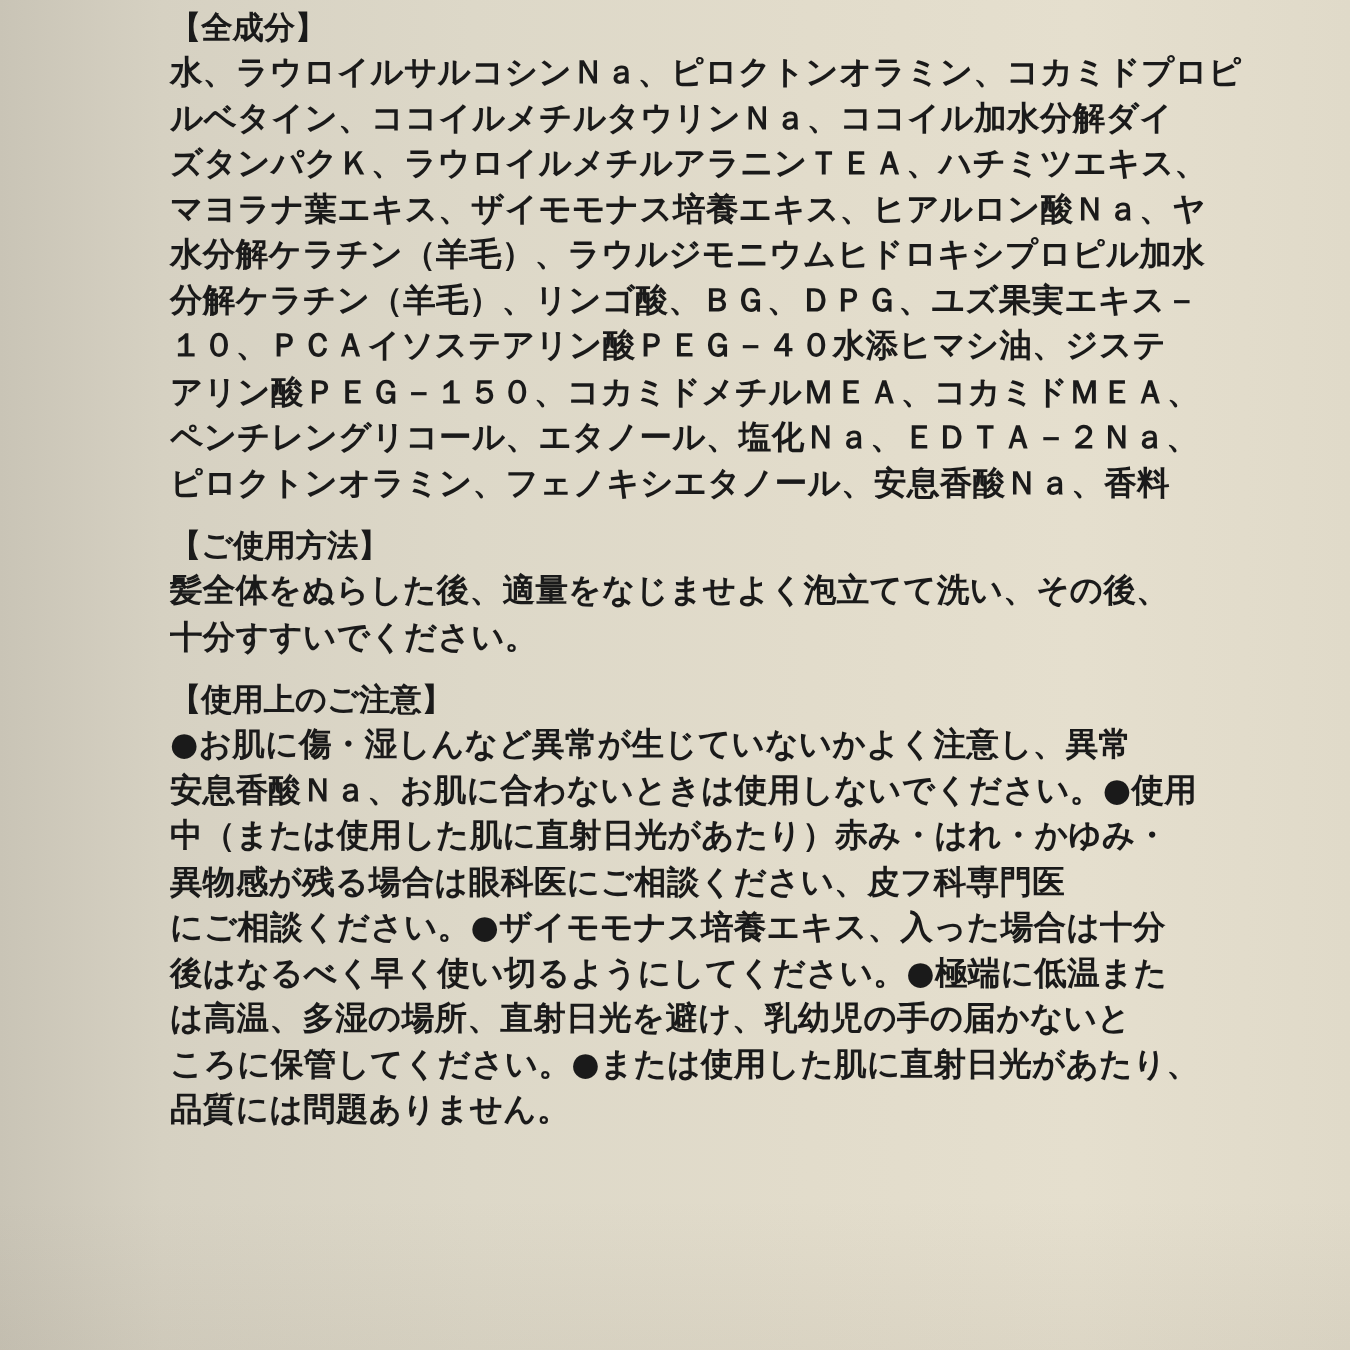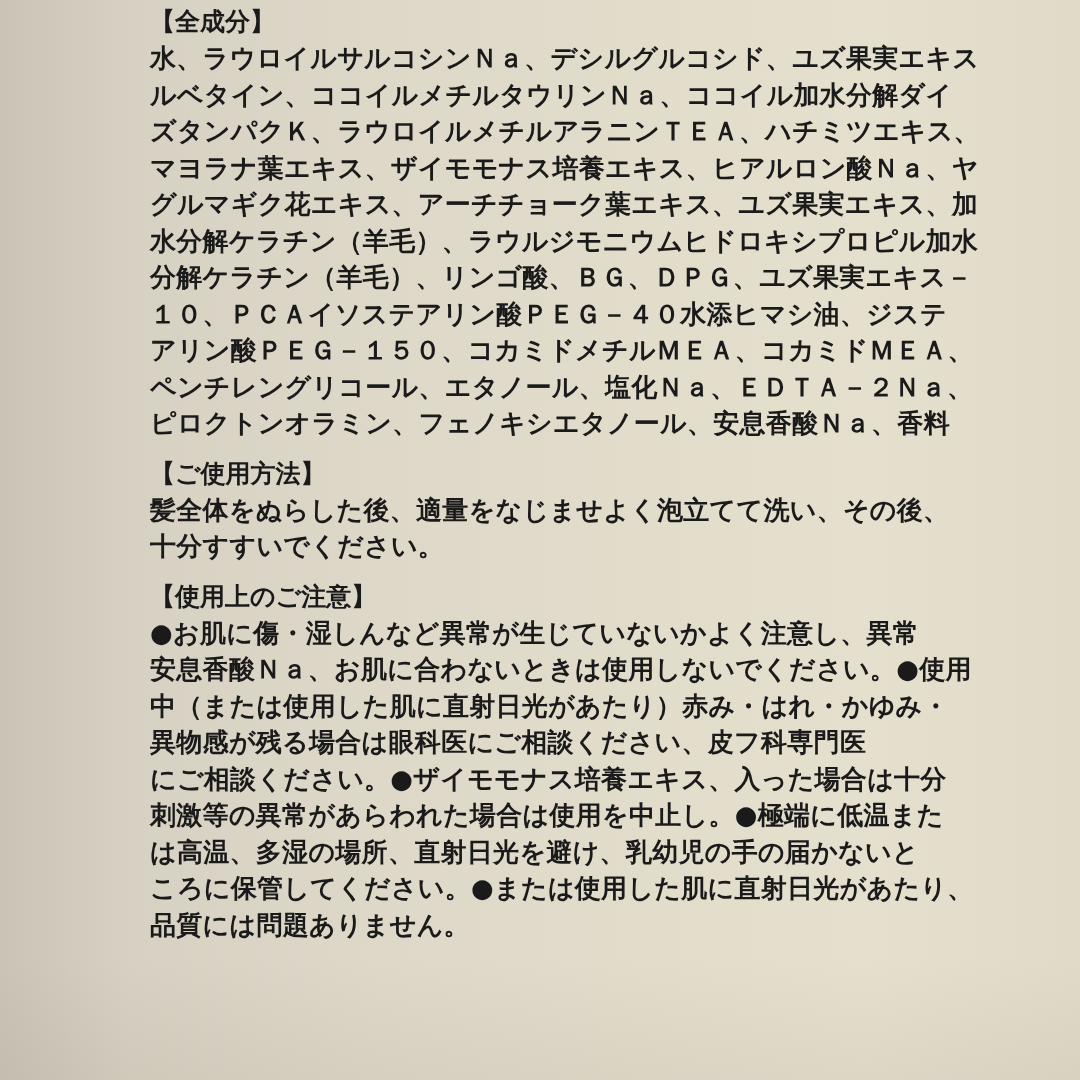--- a/index.html
+++ b/index.html
@@ -17,21 +17,21 @@
   }
   .shade-bottom {
     position: absolute;
     left: 0; right: 0; bottom: 0;
     height: 120px;
     background: linear-gradient(180deg, rgba(0,0,0,0) 0%, rgba(120,110,95,0.08) 100%);
     pointer-events: none;
   }
   .label {
     position: absolute;
-    left: 150px;
+    left: 136px;
     top: 4px;
     width: 830px;
   }
   .section {
     margin: 0;
   }
   .heading {
     font-size: 25px;
     line-height: 36px;
     height: 36px;
@@ -51,25 +51,24 @@
   .gap-1 { height: 14px; }
   .gap-2 { height: 14px; }
 </style>
 </head>
 <body>
 
 <div class="label">
 
   <section class="section">
     <div class="heading">【全成分】</div>
-    <div class="line">水、ラウロイルサルコシンＮａ、デシルグルコシド、ユズ果実エキス</div>
+    <div class="line">水、ラウロイルサルコシンＮａ、ピロクトンオラミン、コカミドプロピ</div>
     <div class="line">ルベタイン、ココイルメチルタウリンＮａ、ココイル加水分解ダイ</div>
     <div class="line">ズタンパクＫ、ラウロイルメチルアラニンＴＥＡ、ハチミツエキス、</div>
     <div class="line">マヨラナ葉エキス、ザイモモナス培養エキス、ヒアルロン酸Ｎａ、ヤ</div>
-    <div class="line">グルマギク花エキス、アーチチョーク葉エキス、ユズ果実エキス、加</div>
     <div class="line">水分解ケラチン（羊毛）、ラウルジモニウムヒドロキシプロピル加水</div>
     <div class="line">分解ケラチン（羊毛）、リンゴ酸、ＢＧ、ＤＰＧ、ユズ果実エキス－</div>
     <div class="line">１０、ＰＣＡイソステアリン酸ＰＥＧ－４０水添ヒマシ油、ジステ</div>
     <div class="line">アリン酸ＰＥＧ－１５０、コカミドメチルＭＥＡ、コカミドＭＥＡ、</div>
     <div class="line">ペンチレングリコール、エタノール、塩化Ｎａ、ＥＤＴＡ－２Ｎａ、</div>
     <div class="line">ピロクトンオラミン、フェノキシエタノール、安息香酸Ｎａ、香料</div>
   </section>
 
   <div class="gap-1"></div>
 
@@ -81,20 +80,20 @@
 
   <div class="gap-2"></div>
 
   <section class="section">
     <div class="heading">【使用上のご注意】</div>
     <div class="line">●お肌に傷・湿しんなど異常が生じていないかよく注意し、異常</div>
     <div class="line">安息香酸Ｎａ、お肌に合わないときは使用しないでください。●使用</div>
     <div class="line">中（または使用した肌に直射日光があたり）赤み・はれ・かゆみ・</div>
     <div class="line">異物感が残る場合は眼科医にご相談ください、皮フ科専門医</div>
     <div class="line">にご相談ください。●ザイモモナス培養エキス、入った場合は十分</div>
-    <div class="line">刺激等の異常があらわれた場合は使用を中止し。●極端に低温また</div>
+    <div class="line">後はなるべく早く使い切るようにしてください。●極端に低温また</div>
     <div class="line">は高温、多湿の場所、直射日光を避け、乳幼児の手の届かないと</div>
     <div class="line">ころに保管してください。●または使用した肌に直射日光があたり、</div>
     <div class="line">品質には問題ありません。</div>
   </section>
 </div>
 
 <div class="shade-bottom"></div>
 
 </body></html>

